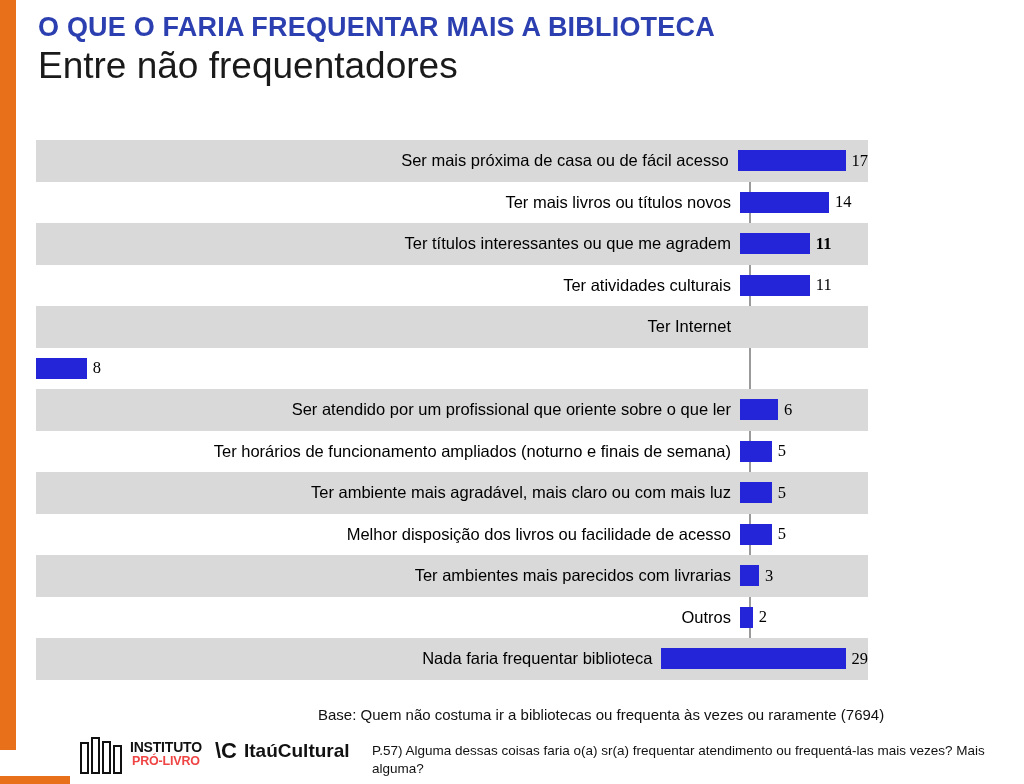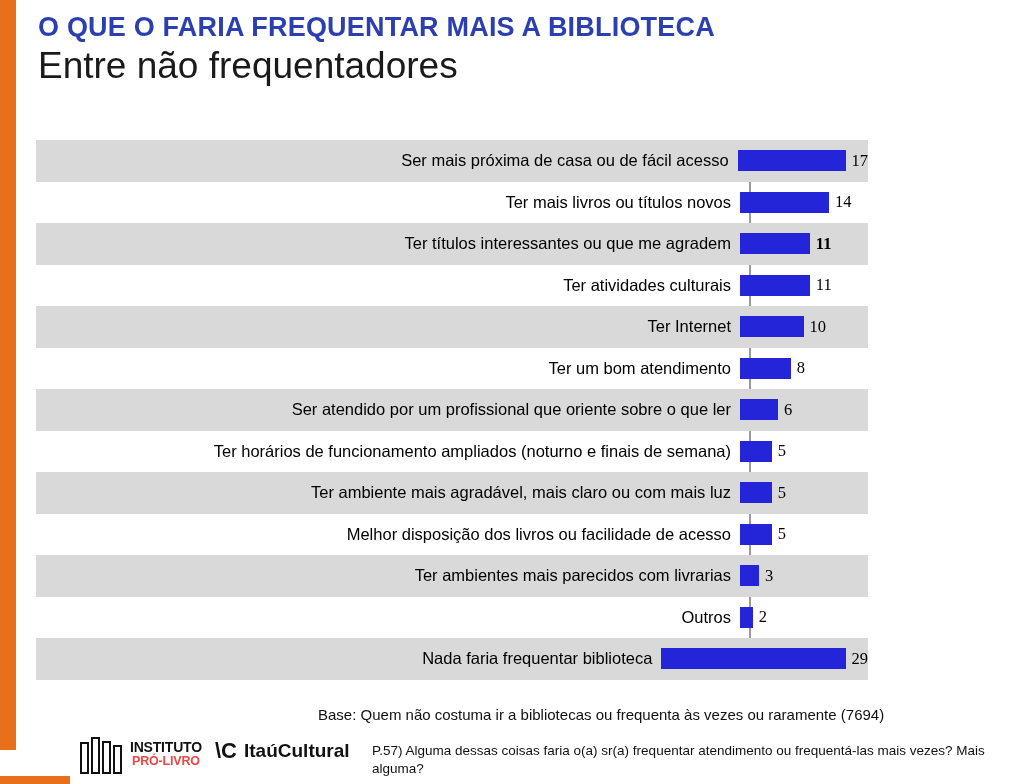--- a/index.html
+++ b/index.html
@@ -254,27 +254,22 @@
       </div>
       <div class="row">
         <div class="row-label">Ter atividades culturais</div>
         <div class="bar-wrap">
           <span class="bar" style="width: 69.85px; background: rgb(36, 36, 216);"></span>
           <span class="bar-value">11</span>
         </div>
       </div>
       <div class="row banded">
         <div class="row-label">Ter Internet</div>
-        <div class="bar-wrap">
-          <span class="bar" style="width: 63.5px; background: rgb(36, 36, 216);"></span>
-          <span class="bar-value">10</span>
-        </div>
-      </div>
-      <div class="row">
-        <div class="row-label">Ter um bom atendimento</div>
+      </div>
+      <div class="row">
         <div class="bar-wrap">
           <span class="bar" style="width: 50.8px; background: rgb(36, 36, 216);"></span>
           <span class="bar-value">8</span>
         </div>
       </div>
       <div class="row banded">
         <div class="row-label">Ser atendido por um profissional que oriente sobre o que ler</div>
         <div class="bar-wrap">
           <span class="bar" style="width: 38.1px; background: rgb(36, 36, 216);"></span>
           <span class="bar-value">6</span>

